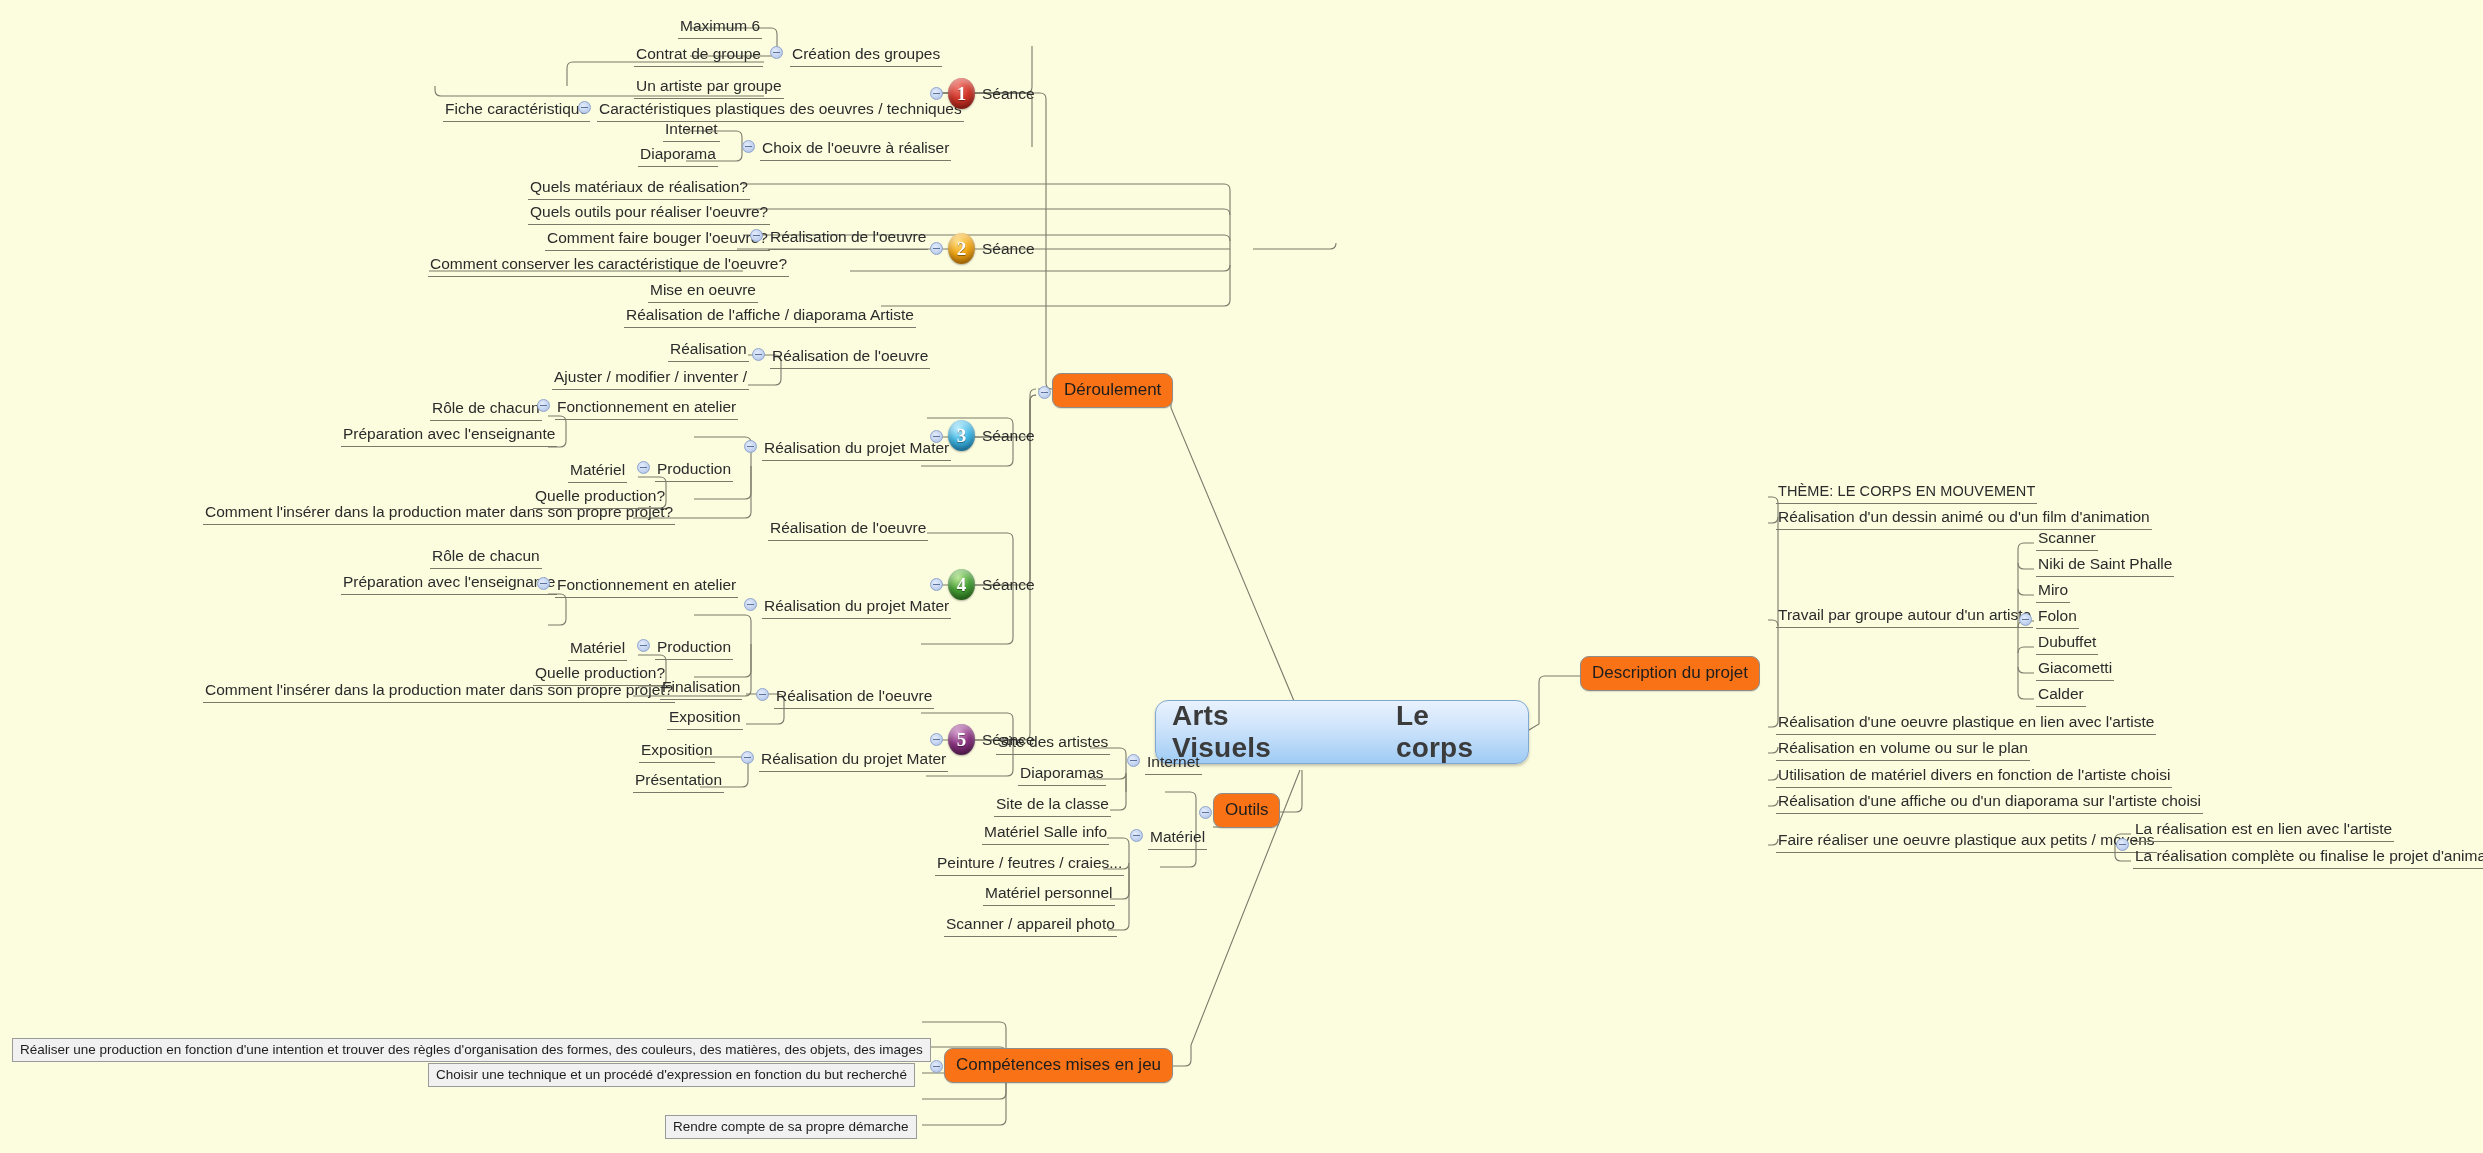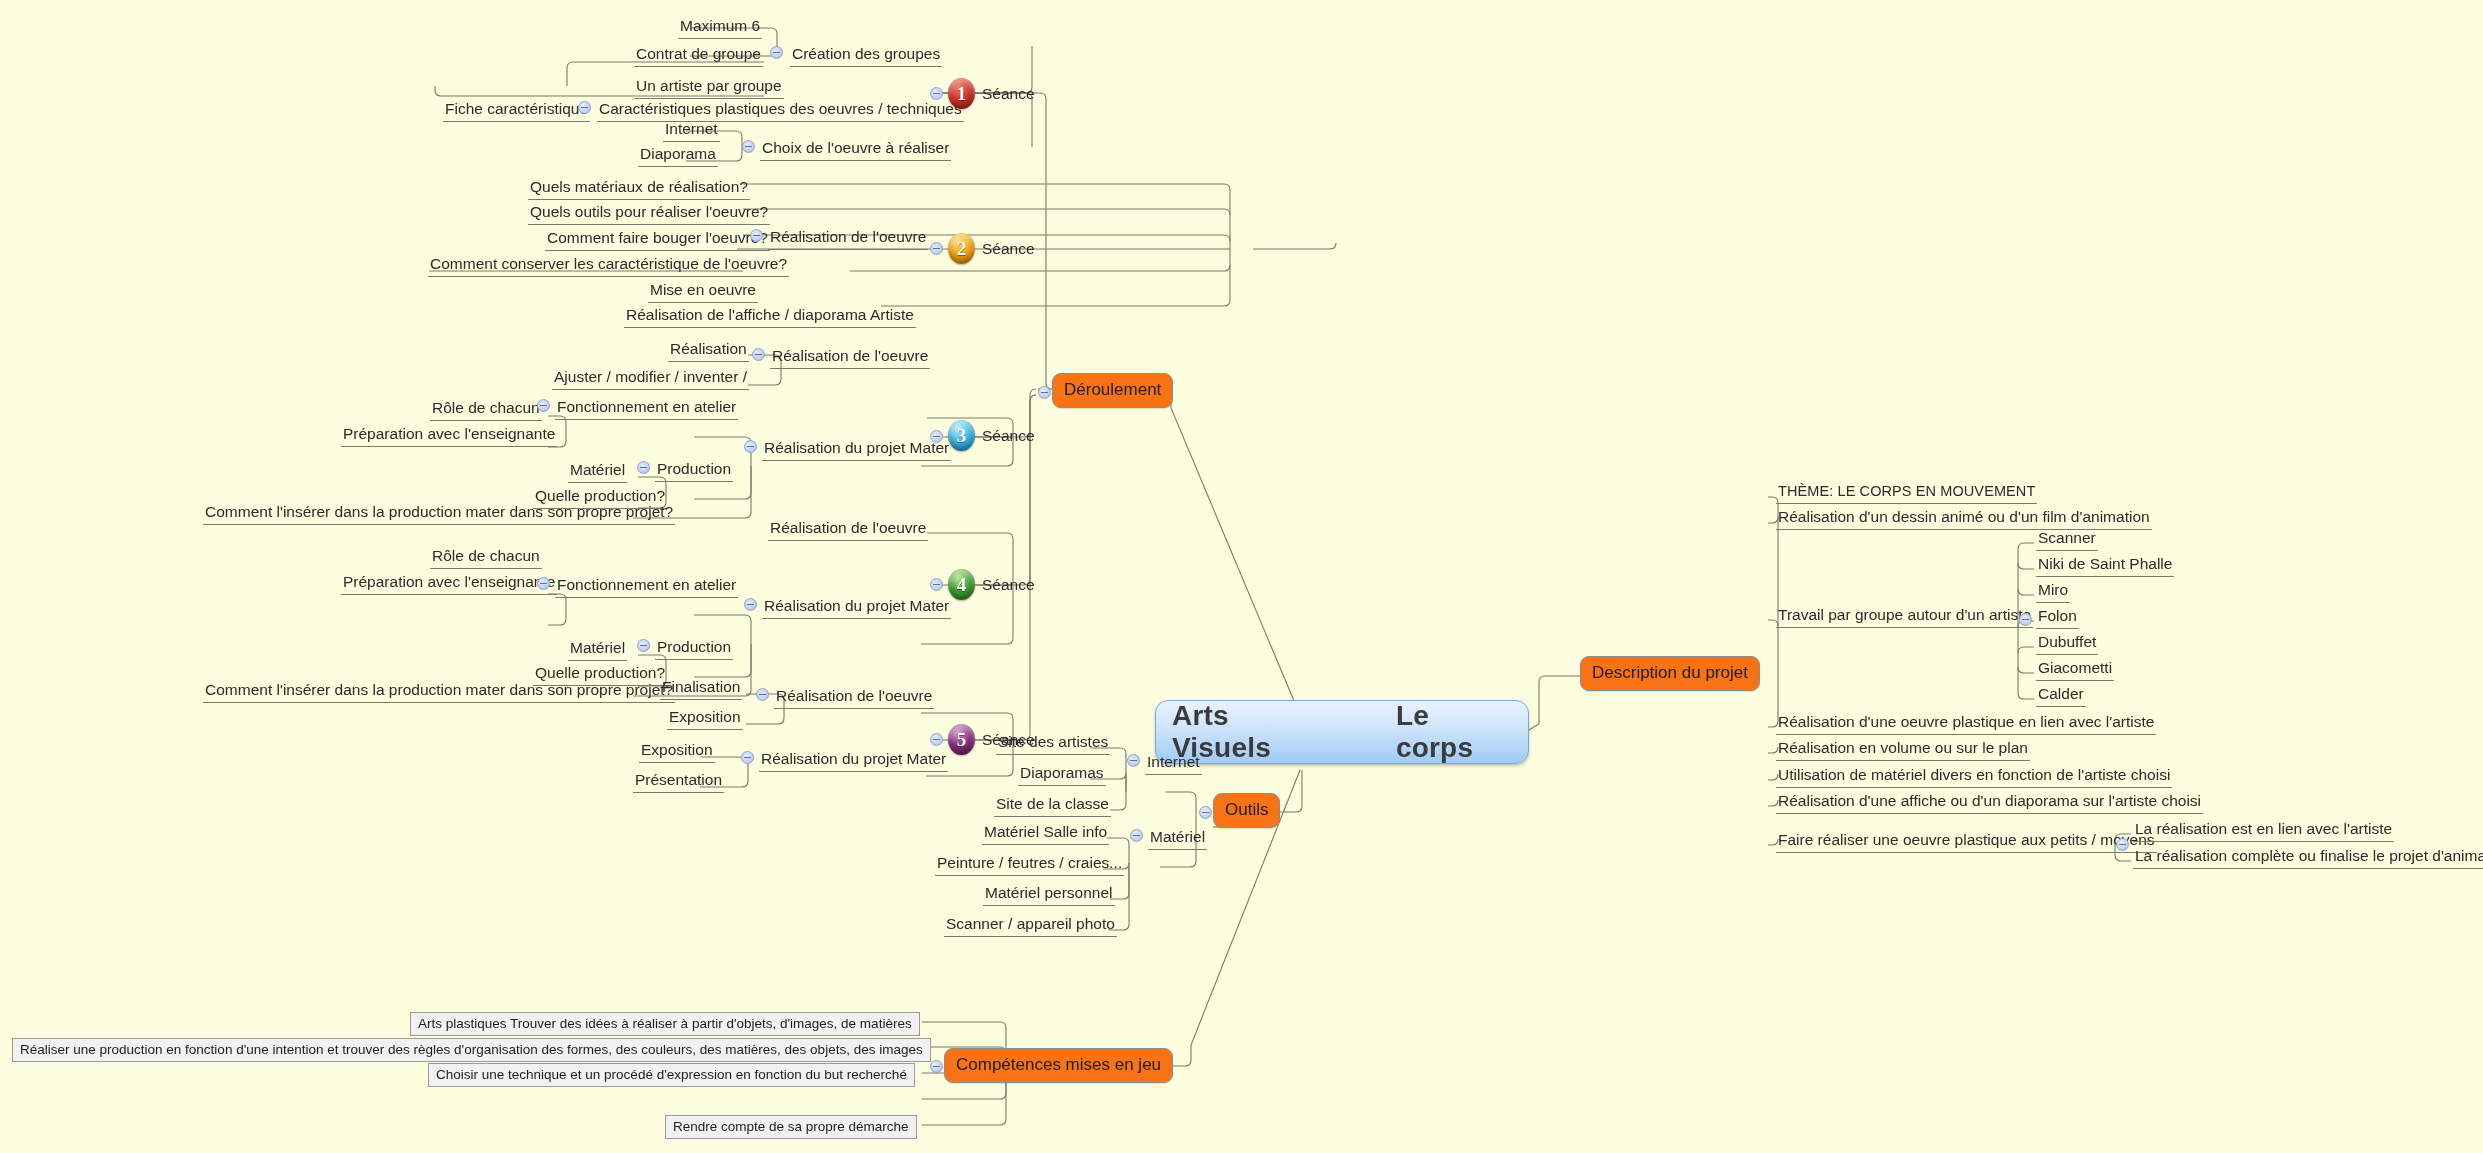--- a/index.html
+++ b/index.html
@@ -525,23 +525,20 @@
     <span>Faire réaliser une oeuvre plastique aux petits / moyens</span>
   </div>
   <div class="toggle" style="left:2116px;top:838px;"></div>
   <div class="node leaf" style="left:2133px;top:820px;border-bottom:1px solid #7a7a6a;">
     <span>La réalisation est en lien avec l'artiste</span>
   </div>
   <div class="node leaf" style="left:2133px;top:847px;border-bottom:1px solid #7a7a6a;">
     <span>La réalisation complète ou finalise le projet d'animation</span>
   </div>
 
-  <div class="node greybox" style="left:410px;top:1012px;">
-    <span>Arts plastiques  Trouver des idées à réaliser à partir d'objets, d'images, de matières</span>
-  </div>
   <div class="node greybox" style="left:12px;top:1038px;">
     <span>Réaliser une production en fonction d'une intention et trouver des règles d'organisation des formes, des couleurs, des matières, des objets, des images</span>
   </div>
   <div class="node greybox" style="left:428px;top:1063px;">
     <span>Choisir une technique et un procédé d'expression en fonction du but recherché</span>
   </div>
   <div class="node greybox" style="left:665px;top:1115px;">
     <span>Rendre compte de sa propre démarche</span>
   </div>
   <div class="toggle" style="left:930px;top:1060px;"></div>

